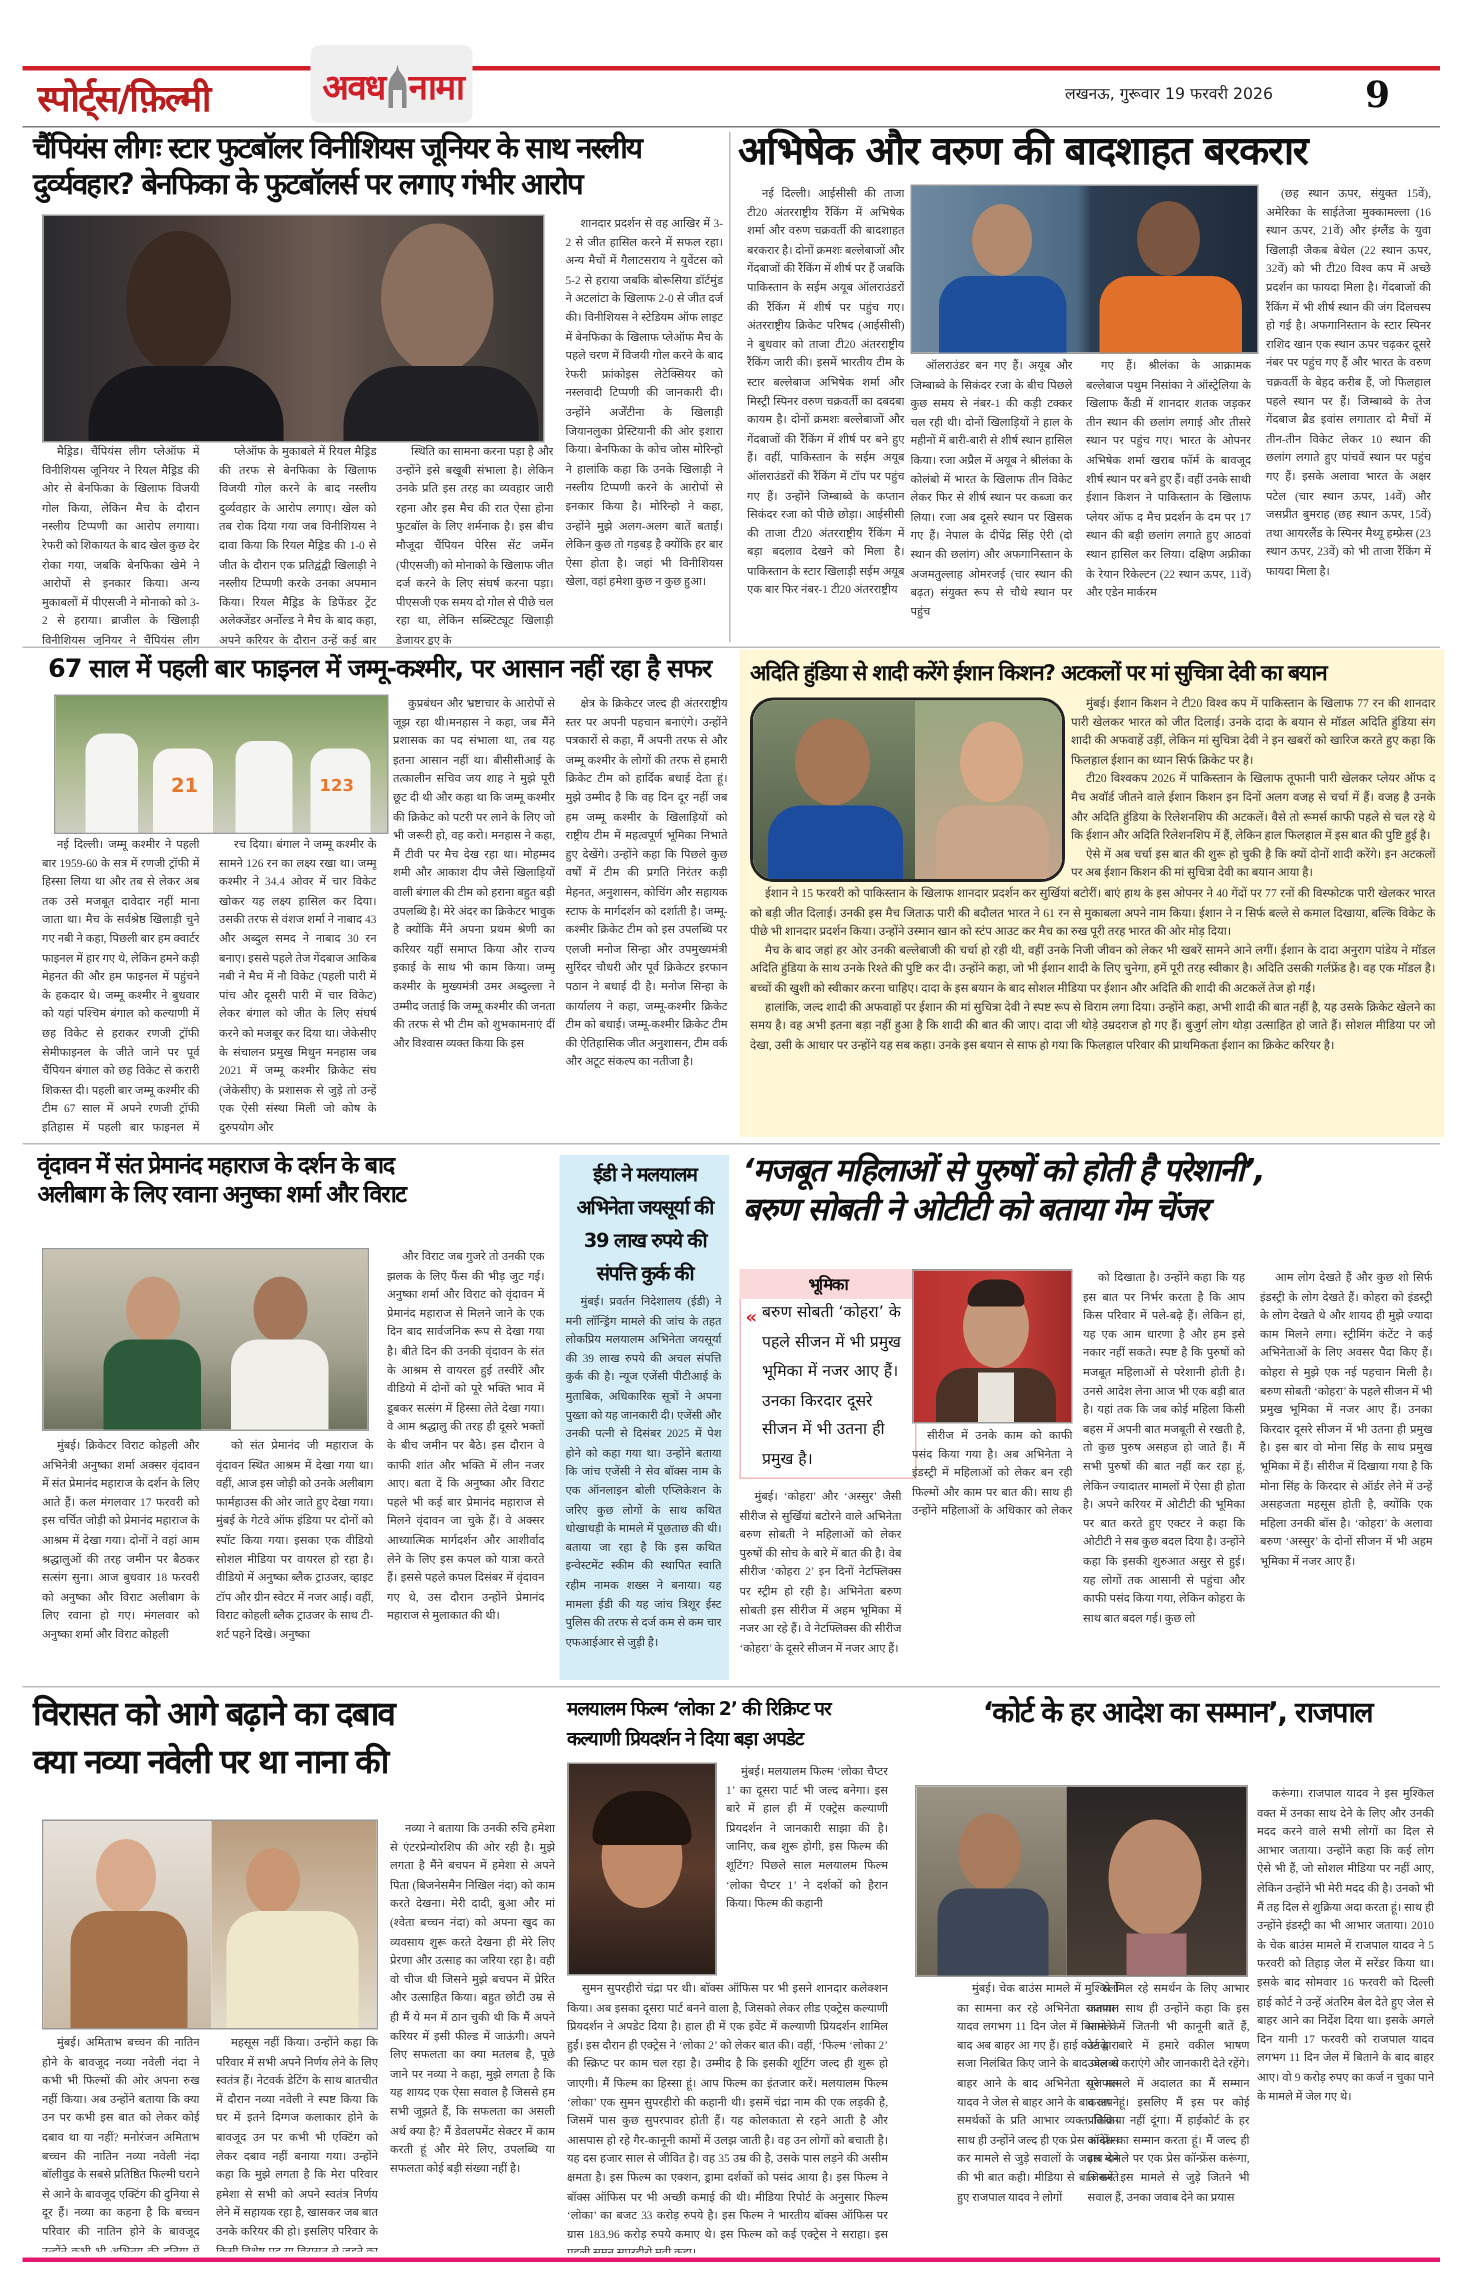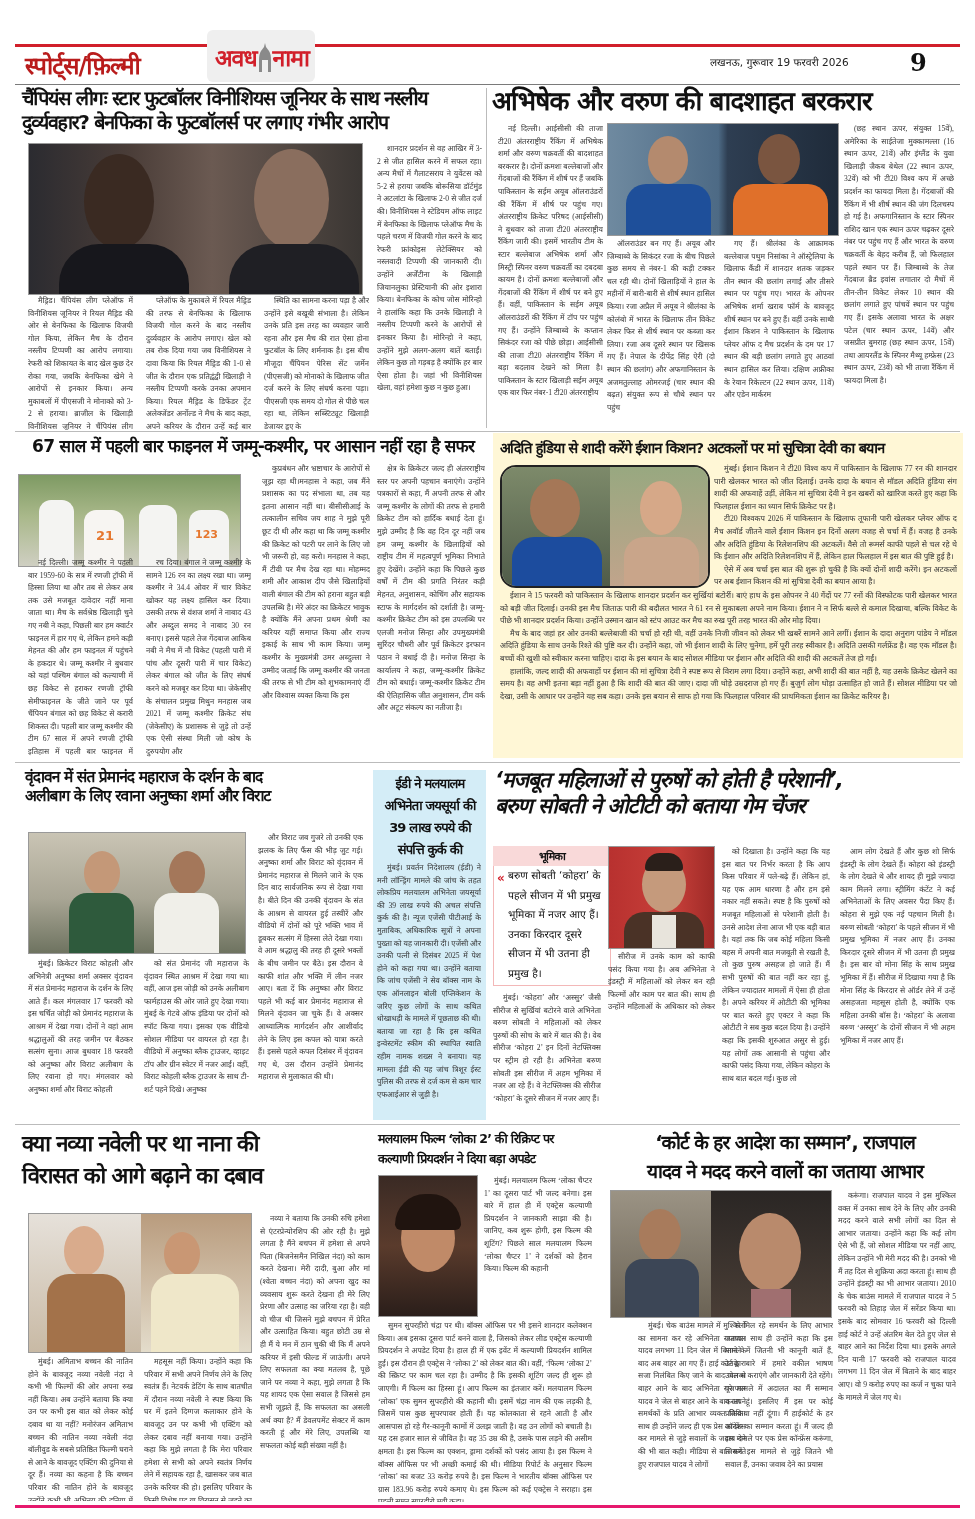--- a/index.html
+++ b/index.html
@@ -80,21 +80,21 @@
     <p>ऑलराउंडर बन गए हैं। अयूब और जिम्बाब्वे के सिकंदर रजा के बीच पिछले कुछ समय से नंबर-1 की कड़ी टक्कर चल रही थी। दोनों खिलाड़ियों ने हाल के महीनों में बारी-बारी से शीर्ष स्थान हासिल किया। रजा अप्रैल में अयूब ने श्रीलंका के कोलंबो में भारत के खिलाफ तीन विकेट लेकर फिर से शीर्ष स्थान पर कब्जा कर लिया। रजा अब दूसरे स्थान पर खिसक गए हैं। नेपाल के दीपेंद्र सिंह ऐरी (दो स्थान की छलांग) और अफगानिस्तान के अजमतुल्लाह ओमरजई (चार स्थान की बढ़त) संयुक्त रूप से चौथे स्थान पर पहुंच</p>
   </div>
 <div class="col" style="left:724px; top:238px; width:110px; height:192px;">
     <p>गए हैं। श्रीलंका के आक्रामक बल्लेबाज पथुम निसांका ने ऑस्ट्रेलिया के खिलाफ कैंडी में शानदार शतक जड़कर तीन स्थान की छलांग लगाई और तीसरे स्थान पर पहुंच गए। भारत के ओपनर अभिषेक शर्मा खराब फॉर्म के बावजूद शीर्ष स्थान पर बने हुए हैं। वहीं उनके साथी ईशान किशन ने पाकिस्तान के खिलाफ प्लेयर ऑफ द मैच प्रदर्शन के दम पर 17 स्थान की बड़ी छलांग लगाते हुए आठवां स्थान हासिल कर लिया। दक्षिण अफ्रीका के रेयान रिकेल्टन (22 स्थान ऊपर, 11वें) और एडेन मार्करम</p>
   </div>
 <div class="col" style="left:844px; top:123px; width:110px; height:307px;">
     <p>(छह स्थान ऊपर, संयुक्त 15वें), अमेरिका के साईतेजा मुक्कामल्ला (16 स्थान ऊपर, 21वें) और इंग्लैंड के युवा खिलाड़ी जैकब बेथेल (22 स्थान ऊपर, 32वें) को भी टी20 विश्व कप में अच्छे प्रदर्शन का फायदा मिला है। गेंदबाजों की रैंकिंग में भी शीर्ष स्थान की जंग दिलचस्प हो गई है। अफगानिस्तान के स्टार स्पिनर राशिद खान एक स्थान ऊपर चढ़कर दूसरे नंबर पर पहुंच गए हैं और भारत के वरुण चक्रवर्ती के बेहद करीब हैं, जो फिलहाल पहले स्थान पर हैं। जिम्बाब्वे के तेज गेंदबाज ब्रैड इवांस लगातार दो मैचों में तीन-तीन विकेट लेकर 10 स्थान की छलांग लगाते हुए पांचवें स्थान पर पहुंच गए हैं। इसके अलावा भारत के अक्षर पटेल (चार स्थान ऊपर, 14वें) और जसप्रीत बुमराह (छह स्थान ऊपर, 15वें) तथा आयरलैंड के स्पिनर मैथ्यू हम्फ्रेस (23 स्थान ऊपर, 23वें) को भी ताजा रैंकिंग में फायदा मिला है।</p>
   </div>
 
 <div class="abs hl" style="left:32px; top:436px; width:460px; font-size:17px; letter-spacing:-0.7px;">67 साल में पहली बार फाइनल में जम्मू-कश्मीर, पर आसान नहीं रहा है सफर</div>
-<div class="photo" style="left:18px; top:463px; width:223px; height:93px; background:linear-gradient(180deg,#7e9a63 0%,#a9b88a 45%,#cfcfc2 100%);margin-top:11px;">
+<div class="photo" style="left:36px; top:463px; width:223px; height:93px; background:linear-gradient(180deg,#7e9a63 0%,#a9b88a 45%,#cfcfc2 100%);">
   <div style="position:absolute; left:20px; top:25px; width:35px; height:70px; background:#f4f4f2; border-radius:12px 12px 0 0;"></div>
   <div style="position:absolute; left:65px; top:35px; width:40px; height:60px; background:#f7f5f2; border-radius:12px 12px 0 0;">
       <span style="position:absolute; left:12px; top:18px; color:#e6772e; font-weight:bold; font-size:13px;">21</span>
     </div>
   <div style="position:absolute; left:120px; top:30px; width:38px; height:65px; background:#f4f4f2; border-radius:12px 12px 0 0;"></div>
   <div style="position:absolute; left:170px; top:35px; width:40px; height:60px; background:#f4f4f2; border-radius:12px 12px 0 0;">
       <span style="position:absolute; left:6px; top:18px; color:#e6772e; font-weight:bold; font-size:11px;">123</span>
     </div>
 </div>
 <div class="col" style="left:28px; top:557px; width:105px; height:200px;">
@@ -183,22 +183,22 @@
     <p></p>
   </div>
 <div class="col" style="left:722px; top:846px; width:108px; height:274px;">
     <p>को दिखाता है। उन्होंने कहा कि यह इस बात पर निर्भर करता है कि आप किस परिवार में पले-बढ़े हैं। लेकिन हां, यह एक आम धारणा है और हम इसे नकार नहीं सकते। स्पष्ट है कि पुरुषों को मजबूत महिलाओं से परेशानी होती है। उनसे आदेश लेना आज भी एक बड़ी बात है। यहां तक कि जब कोई महिला किसी बहस में अपनी बात मजबूती से रखती है, तो कुछ पुरुष असहज हो जाते हैं। मैं सभी पुरुषों की बात नहीं कर रहा हूं, लेकिन ज्यादातर मामलों में ऐसा ही होता है। अपने करियर में ओटीटी की भूमिका पर बात करते हुए एक्टर ने कहा कि ओटीटी ने सब कुछ बदल दिया है। उन्होंने कहा कि इसकी शुरुआत असुर से हुई। यह लोगों तक आसानी से पहुंचा और काफी पसंद किया गया, लेकिन कोहरा के साथ बात बदल गई। कुछ लो</p>
   </div>
 <div class="col" style="left:840px; top:846px; width:115px; height:274px;">
     <p>आम लोग देखते हैं और कुछ शो सिर्फ इंडस्ट्री के लोग देखते हैं। कोहरा को इंडस्ट्री के लोग देखते थे और शायद ही मुझे ज्यादा काम मिलने लगा। स्ट्रीमिंग कंटेंट ने कई अभिनेताओं के लिए अवसर पैदा किए हैं। कोहरा से मुझे एक नई पहचान मिली है। बरुण सोबती ‘कोहरा’ के पहले सीजन में भी प्रमुख भूमिका में नजर आए हैं। उनका किरदार दूसरे सीजन में भी उतना ही प्रमुख है। इस बार वो मोना सिंह के साथ प्रमुख भूमिका में हैं। सीरीज में दिखाया गया है कि मोना सिंह के किरदार से ऑर्डर लेने में उन्हें असहजता महसूस होती है, क्योंकि एक महिला उनकी बॉस है। ‘कोहरा’ के अलावा बरुण ‘अस्सुर’ के दोनों सीजन में भी अहम भूमिका में नजर आए हैं।</p>
   </div>
 
 <div class="abs hl" style="left:22px; top:1128px; width:280px; font-size:22px; letter-spacing:-1.2px; line-height:1.45;">
+  <div>विरासत को आगे बढ़ाने का दबाव</div>
   <div>क्या नव्या नवेली पर था नाना की</div>
-  <div>विरासत को आगे बढ़ाने का दबाव</div>
 </div>
 <div class="photo" style="left:28px; top:1213px; width:224px; height:140px;">
   <div style="position:absolute; left:0; top:0; width:112px; height:140px; background:linear-gradient(180deg,#e6e1da,#c8b9a4);"></div>
   <div class="ph" style="left:35px; top:12px; width:40px; height:50px; background:#d9ab8c;"></div>
   <div style="position:absolute; left:18px; top:60px; width:78px; height:80px; background:#a3724a; border-radius:22px 22px 0 0;"></div>
   <div style="position:absolute; left:112px; top:0; width:112px; height:140px; background:linear-gradient(180deg,#b99c7e,#e4ddcc);"></div>
   <div class="ph" style="left:135px; top:18px; width:36px; height:44px; background:#c99774;"></div>
   <div style="position:absolute; left:122px; top:60px; width:88px; height:80px; background:#efe7c9; border-radius:22px 22px 0 0;"></div>
 </div>
 <div class="col" style="left:28px; top:1356px; width:105px; height:145px;">
@@ -221,21 +221,20 @@
 </div>
 <div class="col" style="left:484px; top:1175px; width:108px; height:142px;">
     <p>मुंबई। मलयालम फिल्म ‘लोका चैप्टर 1’ का दूसरा पार्ट भी जल्द बनेगा। इस बारे में हाल ही में एक्ट्रेस कल्याणी प्रियदर्शन ने जानकारी साझा की है। जानिए, कब शुरू होगी, इस फिल्म की शूटिंग? पिछले साल मलयालम फिल्म ‘लोका चैप्टर 1’ ने दर्शकों को हैरान किया। फिल्म की कहानी</p>
   </div>
 <div class="col" style="left:378px; top:1320px; width:214px; height:182px;">
     <p>सुमन सुपरहीरो चंद्रा पर थी। बॉक्स ऑफिस पर भी इसने शानदार कलेक्शन किया। अब इसका दूसरा पार्ट बनने वाला है, जिसको लेकर लीड एक्ट्रेस कल्याणी प्रियदर्शन ने अपडेट दिया है। हाल ही में एक इवेंट में कल्याणी प्रियदर्शन शामिल हुईं। इस दौरान ही एक्ट्रेस ने ‘लोका 2’ को लेकर बात की। वहीं, ‘फिल्म ‘लोका 2’ की स्क्रिप्ट पर काम चल रहा है। उम्मीद है कि इसकी शूटिंग जल्द ही शुरू हो जाएगी। मैं फिल्म का हिस्सा हूं। आप फिल्म का इंतजार करें। मलयालम फिल्म ‘लोका’ एक सुमन सुपरहीरो की कहानी थी। इसमें चंद्रा नाम की एक लड़की है, जिसमें पास कुछ सुपरपावर होती हैं। यह कोलकाता से रहने आती है और आसपास हो रहे गैर-कानूनी कामों में उलझ जाती है। वह उन लोगों को बचाती है। यह दस हजार साल से जीवित है। वह 35 उम्र की है, उसके पास लड़ने की असीम क्षमता है। इस फिल्म का एक्शन, ड्रामा दर्शकों को पसंद आया है। इस फिल्म ने बॉक्स ऑफिस पर भी अच्छी कमाई की थी। मीडिया रिपोर्ट के अनुसार फिल्म ‘लोका’ का बजट 33 करोड़ रुपये है। इस फिल्म ने भारतीय बॉक्स ऑफिस पर ग्रास 183.96 करोड़ रुपये कमाए थे। इस फिल्म को कई एक्ट्रेस ने सराहा। इस पहली सुमन सुपरहीरो मूवी कहा।</p>
   </div>
 
 <div class="abs hl" style="left:605px; top:1128px; width:360px; font-size:19px; letter-spacing:-1px; line-height:1.55; text-align:center;">
   <div>‘कोर्ट के हर आदेश का सम्मान’, राजपाल</div>
-  <div>यादव ने मदद करने वालों का जताया आभार</div>
 </div>
 <div class="photo" style="left:610px; top:1190px; width:222px; height:128px;">
   <div style="position:absolute; left:0; top:0; width:100px; height:128px; background:linear-gradient(180deg,#9b9384,#6a6254);"></div>
   <div class="ph" style="left:28px; top:18px; width:42px; height:52px; background:#a87b5c;"></div>
   <div style="position:absolute; left:14px; top:68px; width:74px; height:60px; background:#3c4656; border-radius:18px 18px 0 0;"></div>
   <div style="position:absolute; left:100px; top:0; width:122px; height:128px; background:linear-gradient(180deg,#2a2624,#4a3e36);"></div>
   <div class="ph" style="left:128px; top:22px; width:62px; height:78px; background:#b98a6c;"></div>
   <div style="position:absolute; left:140px; top:98px; width:40px; height:30px; background:#a06f70;"></div>
 </div>
 <div class="col" style="left:838px; top:1190px; width:118px; height:310px;">

